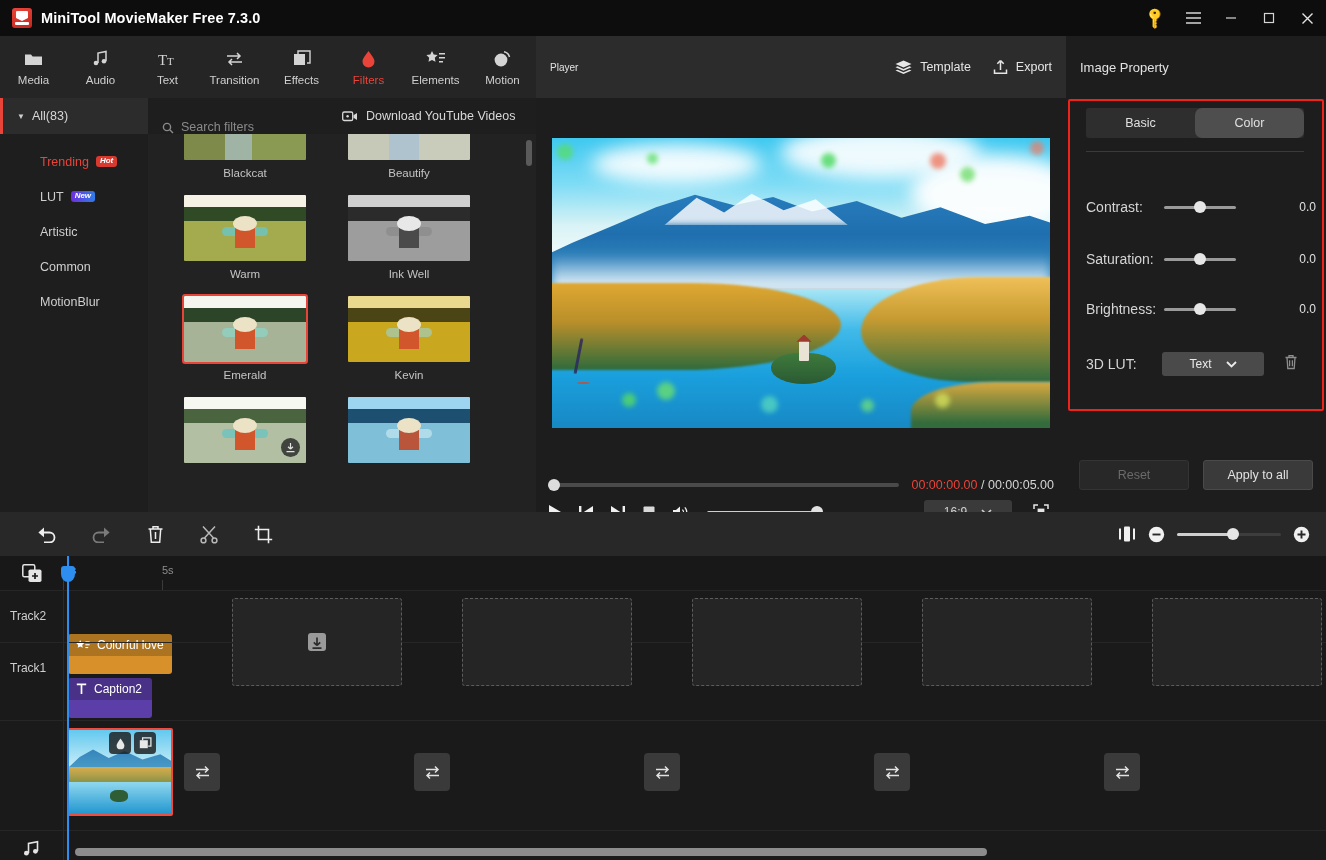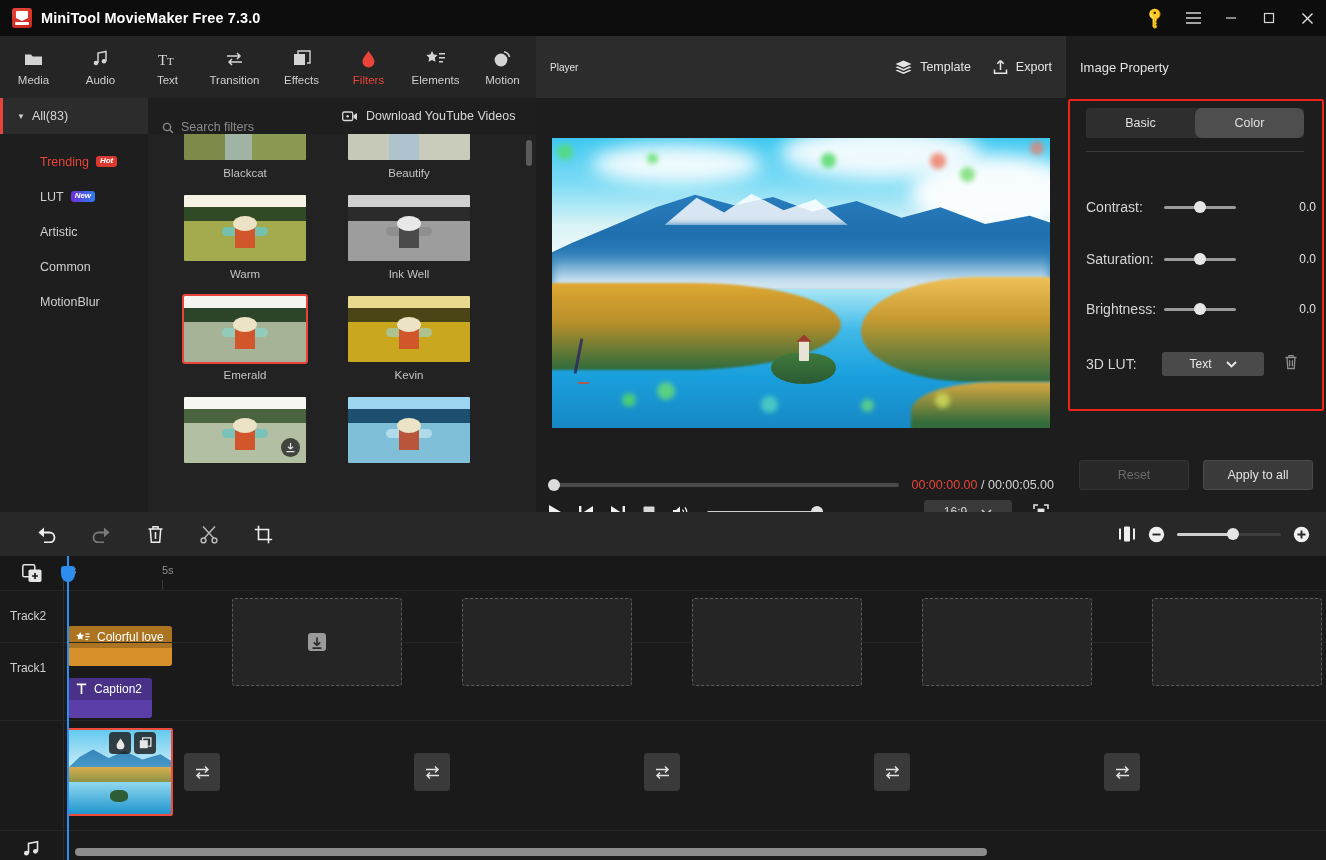--- a/index.html
+++ b/index.html
@@ -948,21 +948,21 @@
       </div>
     </div>
 
     <div class="tl-rows">
       <div class="vsep"></div>
 
       <div class="trow-sep" style="top:0;"></div>
       <div class="trowlabel" style="top:0; height:52px;">
         <span>Track2</span>
       </div>
-      <div class="clip clip-el" style="left:68px; top:36px; width:104px; height:40px;">
+      <div class="clip clip-el" style="left:68px; top:44px; width:104px; height:40px;">
         <div class="chead">
           <span>
             <svg width="14" height="11" viewBox="0 0 14 11">
                 <path d="M4.2 0l1.2 2.6L8.2 2.9 6.2 4.9l.5 2.8L4.2 6.4 1.7 7.7l.5-2.8L.2 2.9l2.8-.3z" fill="#fff"></path>
             <g fill="#fff">
                   <rect x="9.4" y="1.4" width="4.2" height="1.1"></rect>
                   <rect x="9.4" y="4.2" width="4.2" height="1.1"></rect>
                   <rect x="9.4" y="7" width="2.8" height="1.1"></rect>
                 </g>
               </svg>

